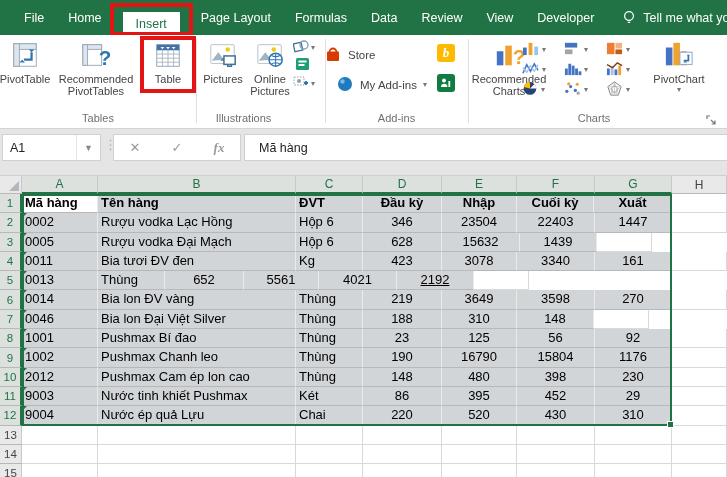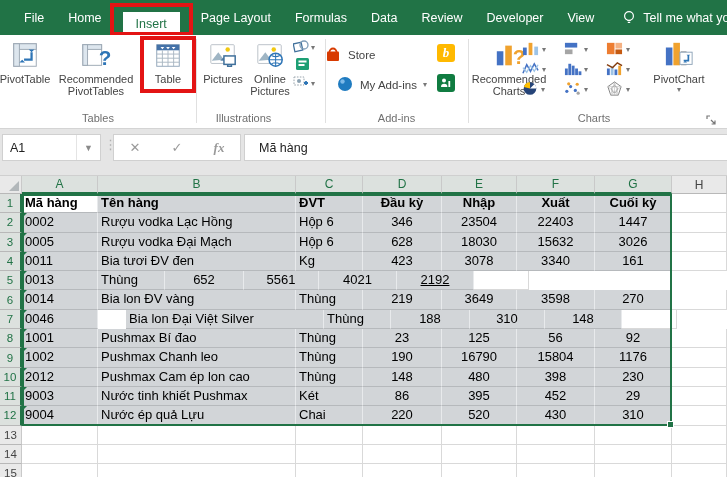--- a/index.html
+++ b/index.html
@@ -77,22 +77,22 @@
 
   <div class="tabbar">
     <div style="display:flex;align-items:stretch;">
         <div class="tab">File</div>
         <div class="tab">Home</div>
         <div class="tab active">Insert<div class="hl-insert"></div></div>
         <div class="tab">Page Layout</div>
         <div class="tab">Formulas</div>
         <div class="tab">Data</div>
         <div class="tab">Review</div>
+        <div class="tab">View</div>
         <div class="tab">Developer</div>
-        <div class="tab">View</div>
       </div>
     <div class="tellme">
       <svg width="14" height="16" viewBox="0 0 14 16">
         <circle cx="7" cy="6" r="4.4" fill="none" stroke="#fff" stroke-width="1.2"></circle>
         <path d="M5.4 10.5 h3.2 M5.8 12.3 h2.4" stroke="#fff" stroke-width="1.2" fill="none"></path>
       </svg>
       <span>Tell me what you</span>
     </div>
   </div>
 
@@ -376,44 +376,43 @@
         <div class="hcell selc" style="width: 77px;">G</div>
         <div class="hcell" style="width: 55px;">H</div>
       </div>
       <div class="srow">
         <div class="hcell rhead selr">1</div>
         <div class="cell sel active bold" style="width: 76px;">Mã hàng</div>
         <div class="cell sel bold" style="width: 198px;">Tên hàng</div>
         <div class="cell sel bold" style="width: 67px;">ĐVT</div>
         <div class="cell sel bold num" style="width: 79px;">Đầu kỳ</div>
         <div class="cell sel bold num" style="width: 75px;">Nhập</div>
+        <div class="cell sel bold num" style="width: 77px;">Cuối kỳ</div>
         <div class="cell sel bold num" style="width: 78px;">Xuất</div>
-        <div class="cell sel bold num" style="width: 77px;">Cuối kỳ</div>
         <div class="cell bold" style="width: 55px;"></div>
       </div>
       <div class="srow">
         <div class="hcell rhead selr">2</div>
         <div class="cell sel" style="width: 76px;">0002<span class="tl"></span></div>
         <div class="cell sel" style="width: 198px;">Rượu vodka Lạc Hồng</div>
         <div class="cell sel" style="width: 67px;">Hộp 6</div>
         <div class="cell sel num" style="width: 79px;">346</div>
         <div class="cell sel num" style="width: 75px;">23504</div>
         <div class="cell sel num" style="width: 78px;">22403</div>
         <div class="cell sel num" style="width: 77px;">1447</div>
         <div class="cell" style="width: 55px;"></div>
       </div>
       <div class="srow">
         <div class="hcell rhead selr">3</div>
         <div class="cell sel" style="width: 76px;">0005<span class="tl"></span></div>
         <div class="cell sel" style="width: 198px;">Rượu vodka Đại Mạch</div>
         <div class="cell sel" style="width: 67px;">Hộp 6</div>
         <div class="cell sel num" style="width: 79px;">628</div>
-        <div class="cell sel num" style="width: 75px;">18030</div>
         <div class="cell sel num" style="width: 78px;">15632</div>
-        <div class="cell sel num" style="width: 77px;">3026</div>
+        <div class="cell sel num" style="width: 77px;">1439</div>
         <div class="cell" style="width: 55px;"></div>
       </div>
       <div class="srow">
         <div class="hcell rhead selr">4</div>
         <div class="cell sel" style="width: 76px;">0011<span class="tl"></span></div>
         <div class="cell sel" style="width: 198px;">Bia tươi ĐV đen</div>
         <div class="cell sel" style="width: 67px;">Kg</div>
         <div class="cell sel num" style="width: 79px;">423</div>
         <div class="cell sel num" style="width: 75px;">3078</div>
         <div class="cell sel num" style="width: 78px;">3340</div>
@@ -437,21 +436,21 @@
         <div class="cell sel" style="width: 67px;">Thùng</div>
         <div class="cell sel num" style="width: 79px;">219</div>
         <div class="cell sel num" style="width: 75px;">3649</div>
         <div class="cell sel num" style="width: 78px;">3598</div>
         <div class="cell sel num" style="width: 77px;">270</div>
         <div class="cell" style="width: 55px;"></div>
       </div>
       <div class="srow">
         <div class="hcell rhead selr">7</div>
         <div class="cell sel" style="width: 76px;">0046<span class="tl"></span></div>
-        <div class="cell sel" style="width: 198px; margin-left: 28px;">Bia lon Đại Việt Silver</div>
+        <div class="cell sel" style="width: 198px;">Bia lon Đại Việt Silver</div>
         <div class="cell sel" style="width: 67px;">Thùng</div>
         <div class="cell sel num" style="width: 79px;">188</div>
         <div class="cell sel num" style="width: 75px;">310</div>
         <div class="cell sel num" style="width: 77px;">148</div>
         <div class="cell" style="width: 55px;"></div>
       </div>
       <div class="srow">
         <div class="hcell rhead selr">8</div>
         <div class="cell sel" style="width: 76px;">1001<span class="tl"></span></div>
         <div class="cell sel" style="width: 198px;">Pushmax Bí đao</div>

